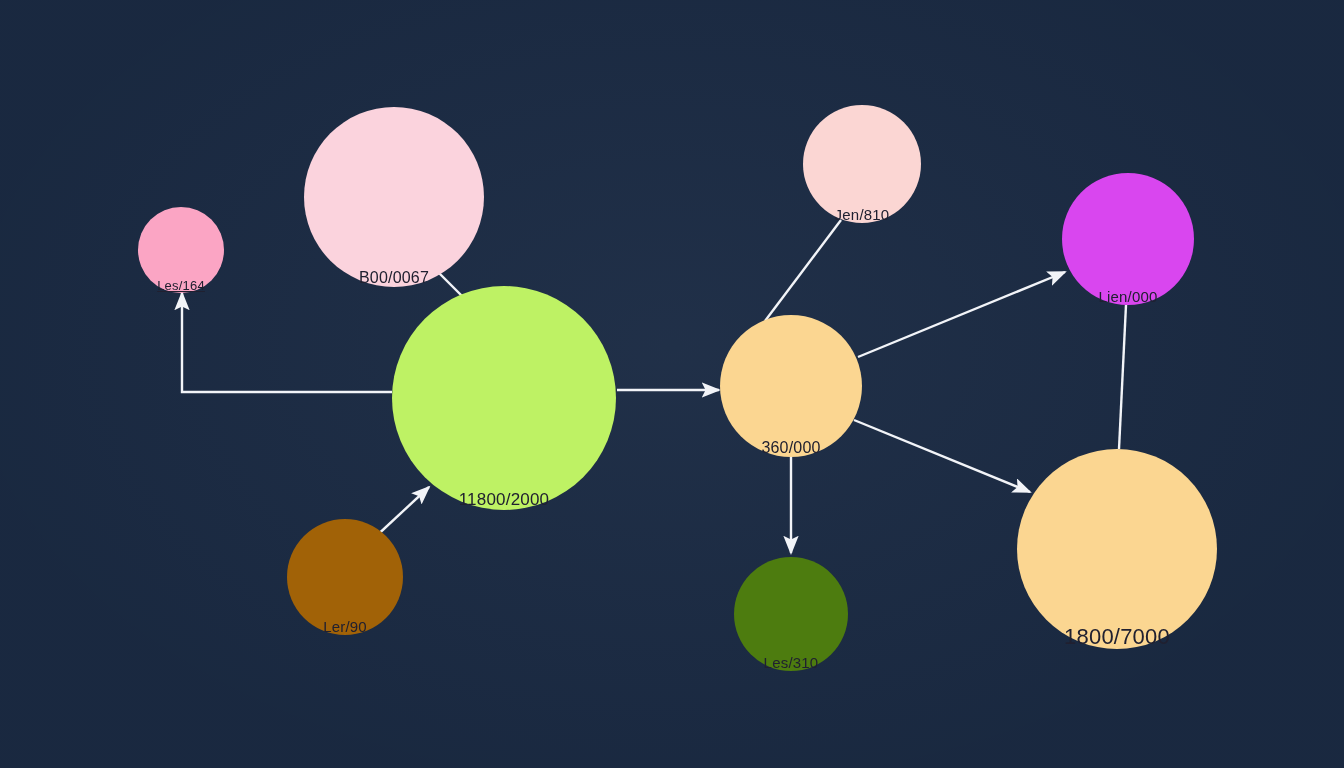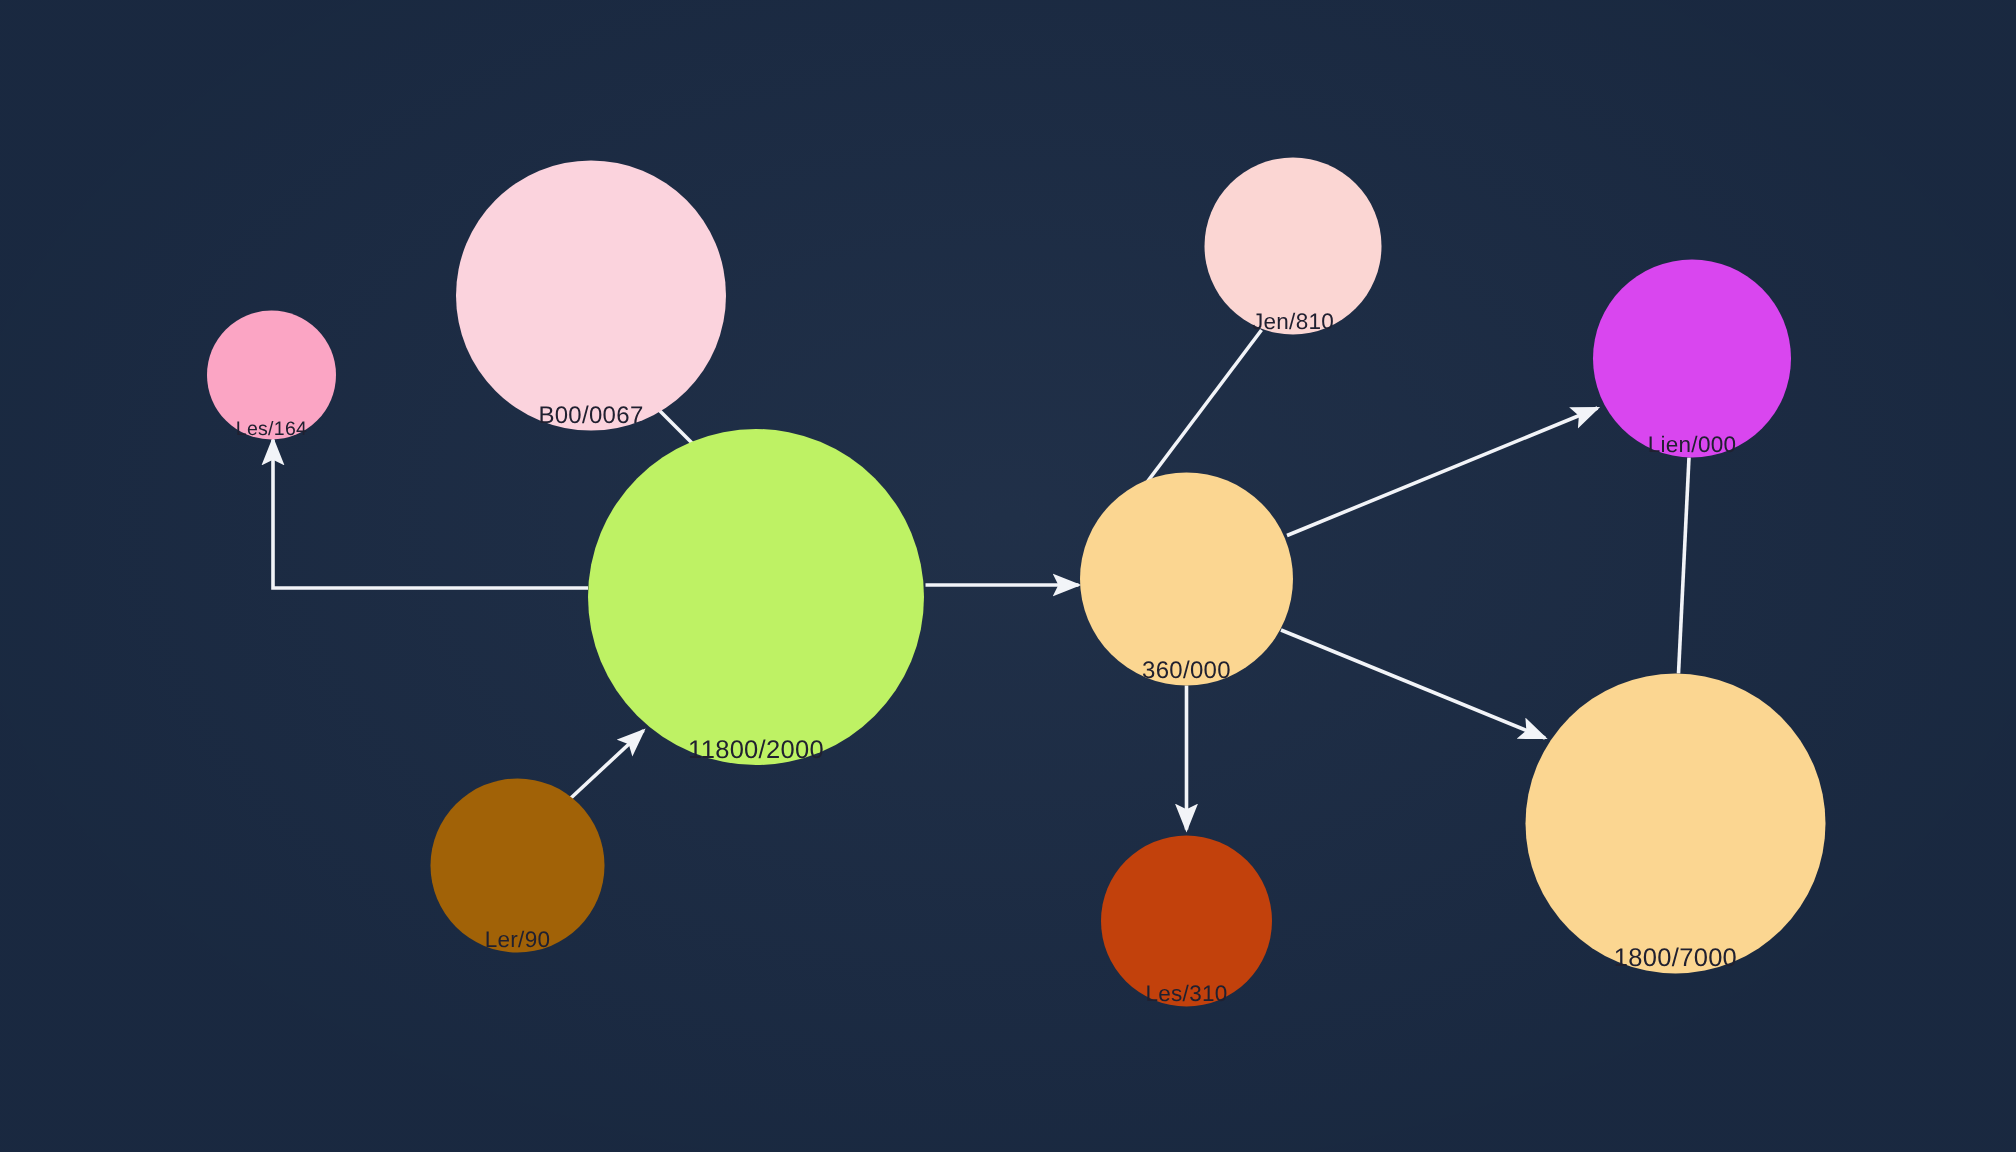--- a/index.html
+++ b/index.html
@@ -68,42 +68,42 @@
         <polyline points="617,390 719,390" fill="none" stroke="#f2f4f8" stroke-width="2.4" stroke-linecap="butt" stroke-linejoin="miter" marker-end="url(#arrowhead)"></polyline>
         <polyline points="841,220 765,321" fill="none" stroke="#f2f4f8" stroke-width="2.4" stroke-linecap="butt" stroke-linejoin="miter"></polyline>
         <polyline points="858,357 1065,272" fill="none" stroke="#f2f4f8" stroke-width="2.4" stroke-linecap="butt" stroke-linejoin="miter" marker-end="url(#arrowhead)"></polyline>
         <polyline points="854,420 1030,492" fill="none" stroke="#f2f4f8" stroke-width="2.4" stroke-linecap="butt" stroke-linejoin="miter" marker-end="url(#arrowhead)"></polyline>
         <polyline points="791,457 791,553" fill="none" stroke="#f2f4f8" stroke-width="2.4" stroke-linecap="butt" stroke-linejoin="miter" marker-end="url(#arrowhead)"></polyline>
         <polyline points="1126,305 1119,449" fill="none" stroke="#f2f4f8" stroke-width="2.4" stroke-linecap="butt" stroke-linejoin="miter"></polyline>
       </g>
   </svg>
 
   <div id="node-group">
-      <div class="node" style="left: 138px; top: 207px; width: 86px; height: 86px; background: rgb(251, 165, 196); font-size: 13px;">
+      <div class="node" style="left: 138px; top: 207px; width: 86px; height: 86px; background: rgb(251, 165, 196); font-size: 13px; text-decoration: underline;">
         <span class="node-label">Les/164</span>
       </div>
       <div class="node" style="left: 304px; top: 107px; width: 180px; height: 180px; background: rgb(251, 211, 221); font-size: 16px;">
         <span class="node-label">B00/0067</span>
       </div>
       <div class="node" style="left: 392px; top: 286px; width: 224px; height: 224px; background: #bef264; font-size: 17px;">
         <span class="node-label">11800/2000</span>
       </div>
       <div class="node" style="left: 287px; top: 519px; width: 116px; height: 116px; background: #a16207; font-size: 15px;">
         <span class="node-label">Ler/90</span>
       </div>
       <div class="node" style="left: 803px; top: 105px; width: 118px; height: 118px; background: rgb(251, 214, 211); font-size: 15px;">
         <span class="node-label">Jen/810</span>
       </div>
       <div class="node" style="left: 720px; top: 315px; width: 142px; height: 142px; background: rgb(251, 214, 145); font-size: 16px;">
         <span class="node-label">360/000</span>
       </div>
       <div class="node" style="left: 1062px; top: 173px; width: 132px; height: 132px; background: #d946ef; font-size: 15px;">
         <span class="node-label">Lien/000</span>
       </div>
-      <div class="node" style="left: 734px; top: 557px; width: 114px; height: 114px; background: #c2410c; font-size: 15px;">
+      <div class="node" style="left: 734px; top: 557px; width: 114px; height: 114px; background: #4d7c0f; font-size: 15px;">
         <span class="node-label">Les/310</span>
       </div>
-      <div class="node" style="left: 1017px; top: 449px; width: 200px; height: 200px; background: rgb(251, 214, 145); font-size: 17px;">
+      <div class="node" style="left: 1017px; top: 449px; width: 200px; height: 200px; background: rgb(251, 214, 145); font-size: 22px;">
         <span class="node-label">1800/7000</span>
       </div>
     </div>
 
 </div>
 
 </body></html>

